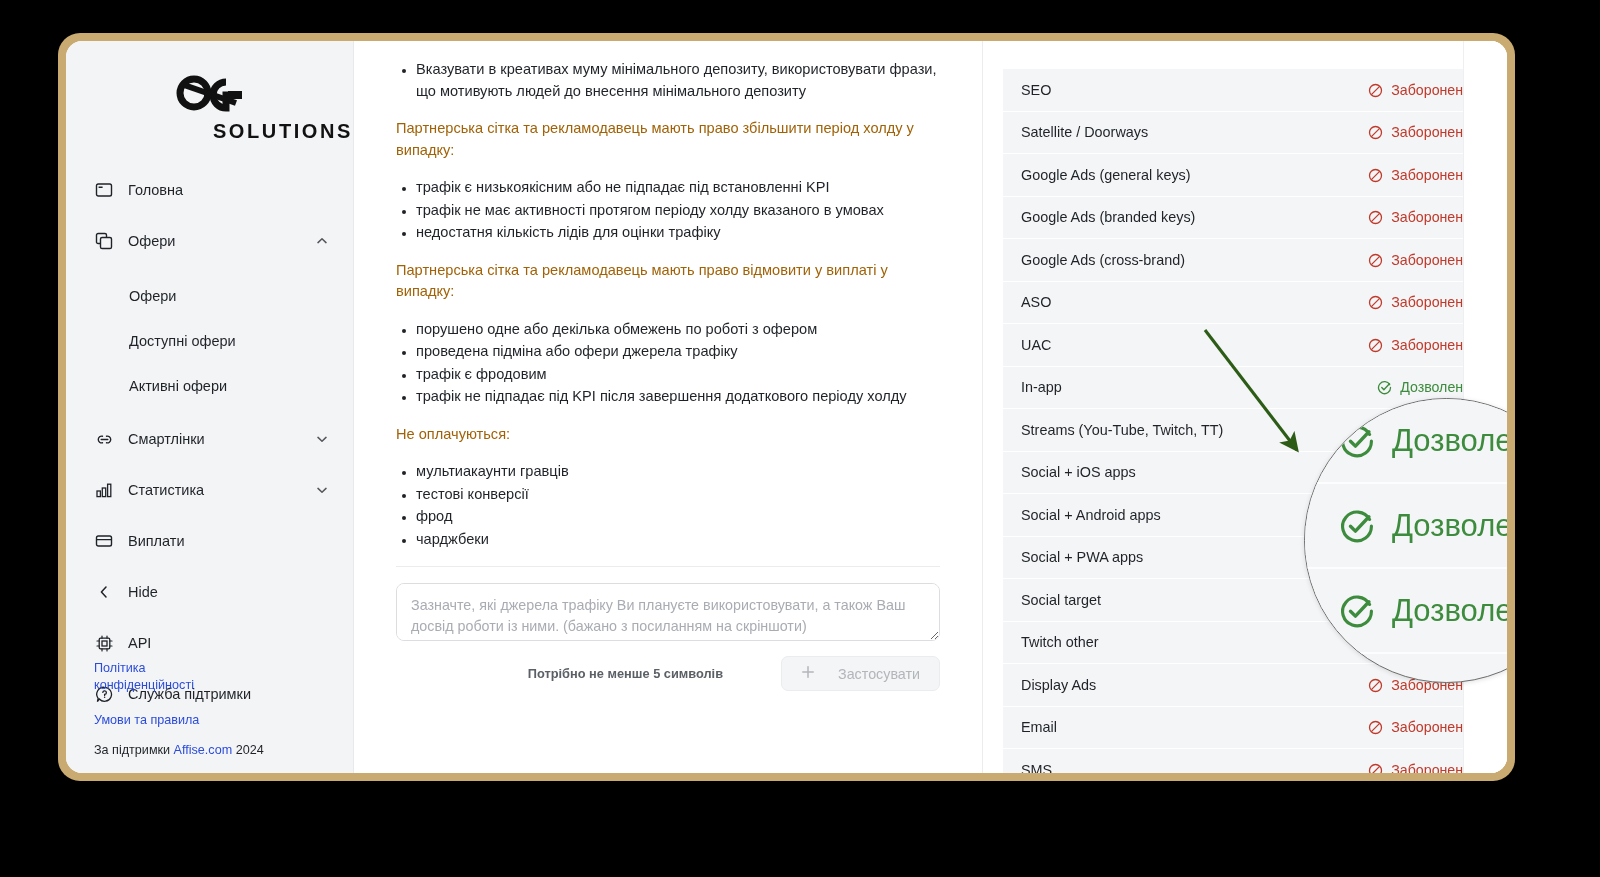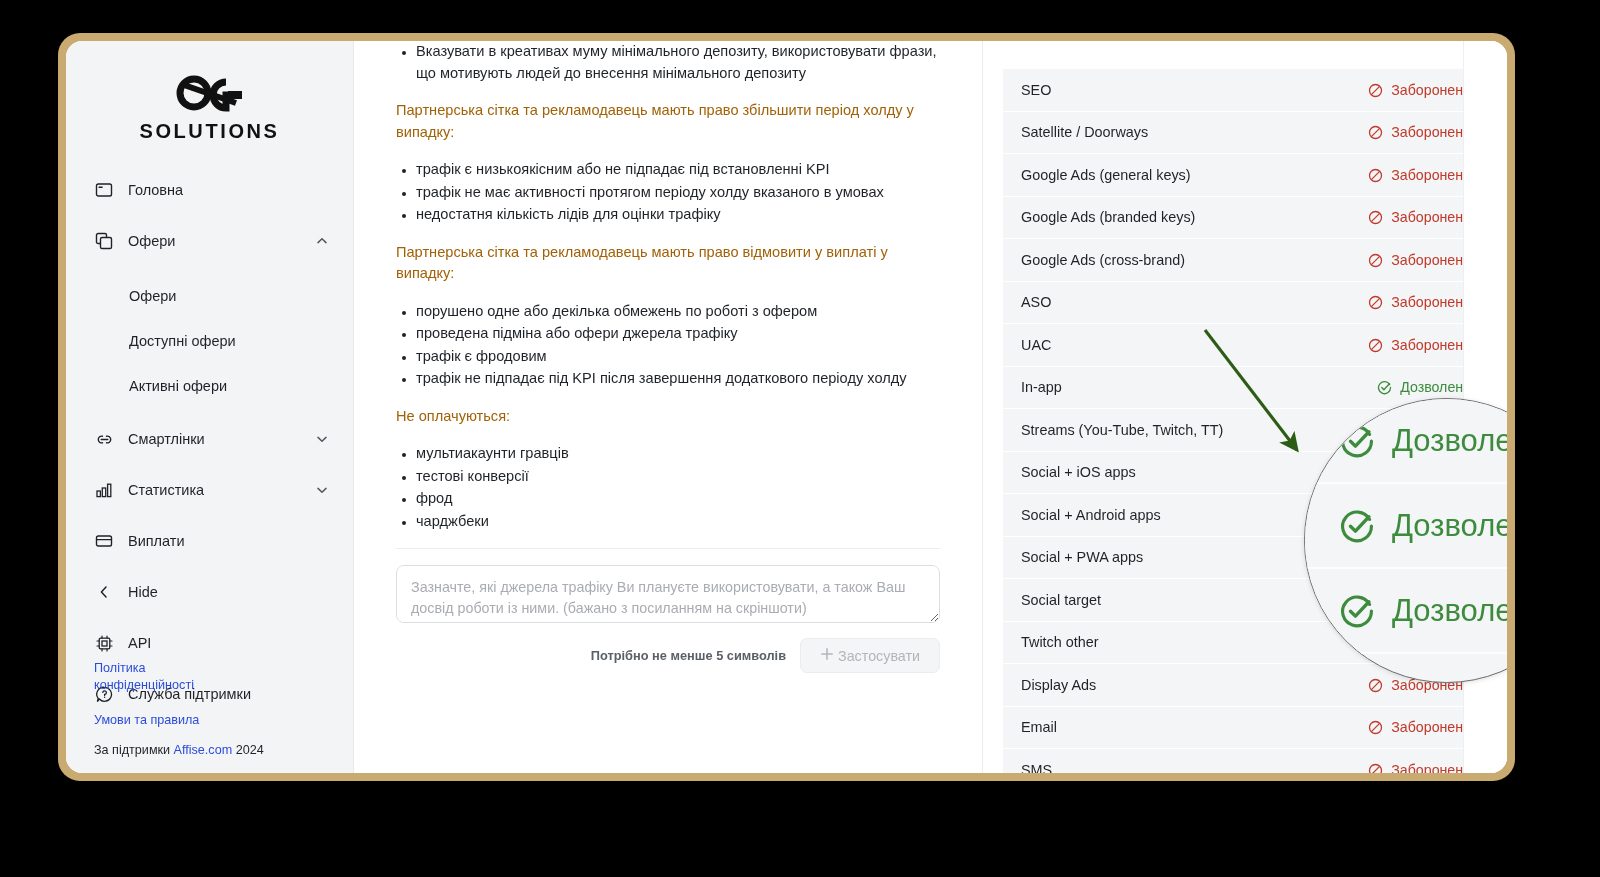--- a/index.html
+++ b/index.html
@@ -30,21 +30,21 @@
 
   
   #sidebar {
     width: 288px;
     flex: 0 0 288px;
     background: #f3f4f6;
     border-right: 1px solid #e8e9ec;
     position: relative;
     padding-top: 22px;
   }
-  .logo-wrap { text-align: center; padding: 8px 0 26px; }
+  .logo-wrap { text-align: right; padding: 8px 0 26px; }
   .logo-mark { display:block; margin: 0 auto; }
   .logo-word {
     font-size: 20px; font-weight: 700; letter-spacing: 2.6px;
     color: #111; margin-top: 5px;
   }
 
   .nav-item {
     display: flex; align-items: center;
     height: 42px;
     padding: 0 24px 0 28px;
@@ -78,21 +78,21 @@
   
   #middle {
     flex: 0 0 629px;
     width: 629px;
     background: #fff;
     position: relative;
     border-right: 1px solid #ececee;
     padding: 0 42px;
     overflow: hidden;
   }
-  #doc { }
+  #doc { padding-top: 18px; }
   #doc p {
     font-size: 14.6px; line-height: 21.5px; color: #a16207;
     margin: 0 0 16px 0;
   }
   #doc ul { margin: 0 0 16px 0; padding-left: 20px; }
   #doc li {
     font-size: 14.6px; line-height: 21.5px; color: #1f2328;
     margin-bottom: 1px;
   }
   #doc li::marker { font-size: 12px; }
@@ -107,25 +107,26 @@
     color: #1f2328; resize: vertical;
     background: #fff; outline: none;
   }
   #ta::placeholder { color: #a9acb2; }
   #form-row {
     display: flex; align-items: center; justify-content: flex-end;
     gap: 14px; margin-top: 11px;
   }
   .hint { font-size: 12.8px; color: #5b6066; font-weight: 600; }
   #apply {
-    display: inline-flex; align-items: center; gap: 4px;
+    display: inline-flex; align-items: center; gap: 23px;
     height: 35px; padding: 0 19px;
     background: #f4f5f6; border: 1px solid #ebecee; border-radius: 7px;
     color: #b2b5ba; font-size: 14.3px; font-family: inherit;
     cursor: default;
+    margin-left: 44px;
   }
 
   
   #right {
     flex: 1;
     background: #fff;
     position: relative;
     overflow: hidden;
     padding: 20px 0 0 0;
   }

